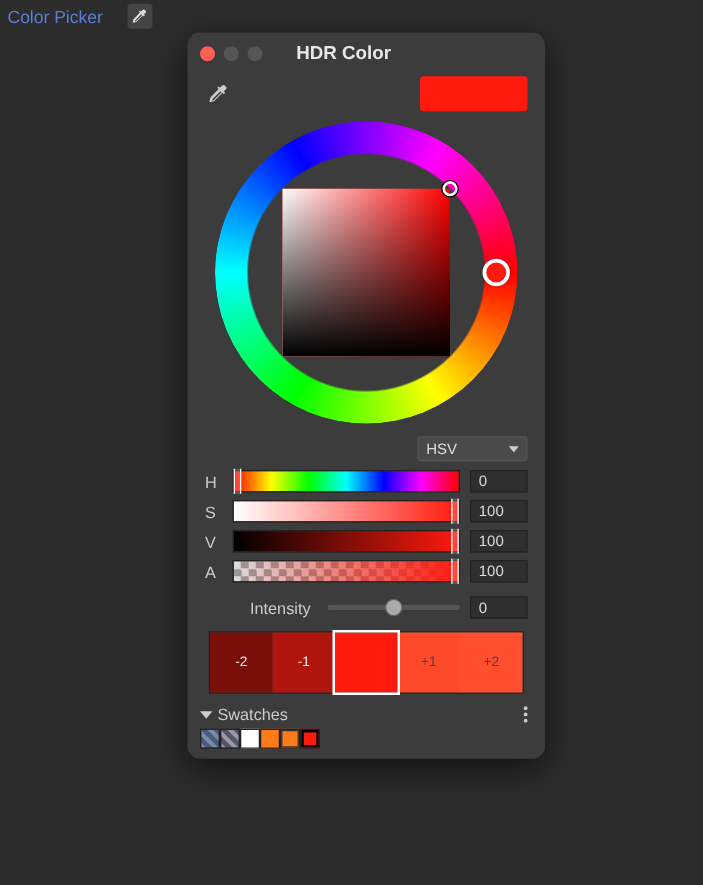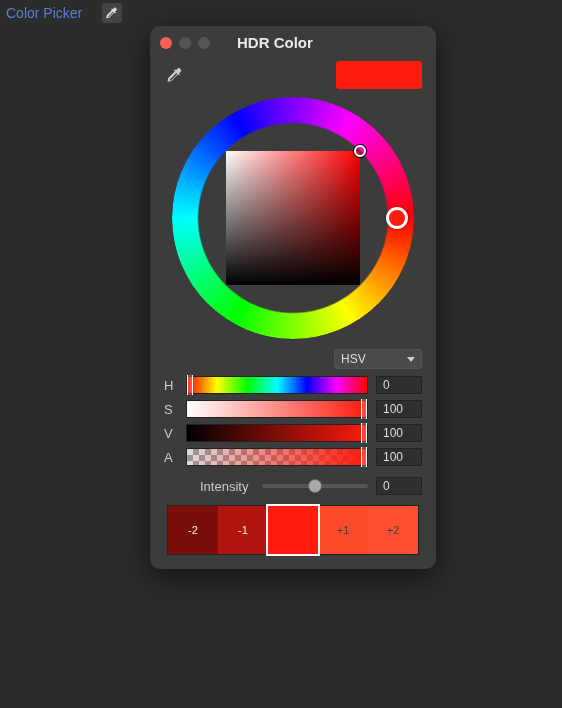--- a/index.html
+++ b/index.html
@@ -362,13 +362,34 @@
   <div class="exposure-row">
     <div class="exposure-strip" id="exposure-strip">
         <div class="exp-cell exp-dark" style="background: rgb(122, 15, 10);">-2</div>
         <div class="exp-cell exp-dark" style="background: rgb(176, 22, 13);">-1</div>
         <div class="exp-cell exp-dark selected" style="background: rgb(255, 26, 14);"></div>
         <div class="exp-cell exp-light" style="background: rgb(255, 74, 42);">+1</div>
         <div class="exp-cell exp-light" style="background: rgb(255, 79, 47);">+2</div>
       </div>
   </div>
 
+  <div class="swatch-section">
+    <div class="swatch-header">
+      <div class="swatch-left">
+        <span class="tri-down"></span>
+        <span class="swatch-title">Swatches</span>
+      </div>
+      <div class="kebab">
+        <span></span>
+        <span></span>
+        <span></span>
+      </div>
+    </div>
+    <div class="swatch-row">
+      <div class="swatch sw-checker1"></div>
+      <div class="swatch sw-checker2"></div>
+      <div class="swatch sw-white"></div>
+      <div class="swatch sw-orange1"></div>
+      <div class="swatch sw-orange2"></div>
+      <div class="swatch sw-red"></div>
+    </div>
+  </div>
 </div>
 
 </body></html>

